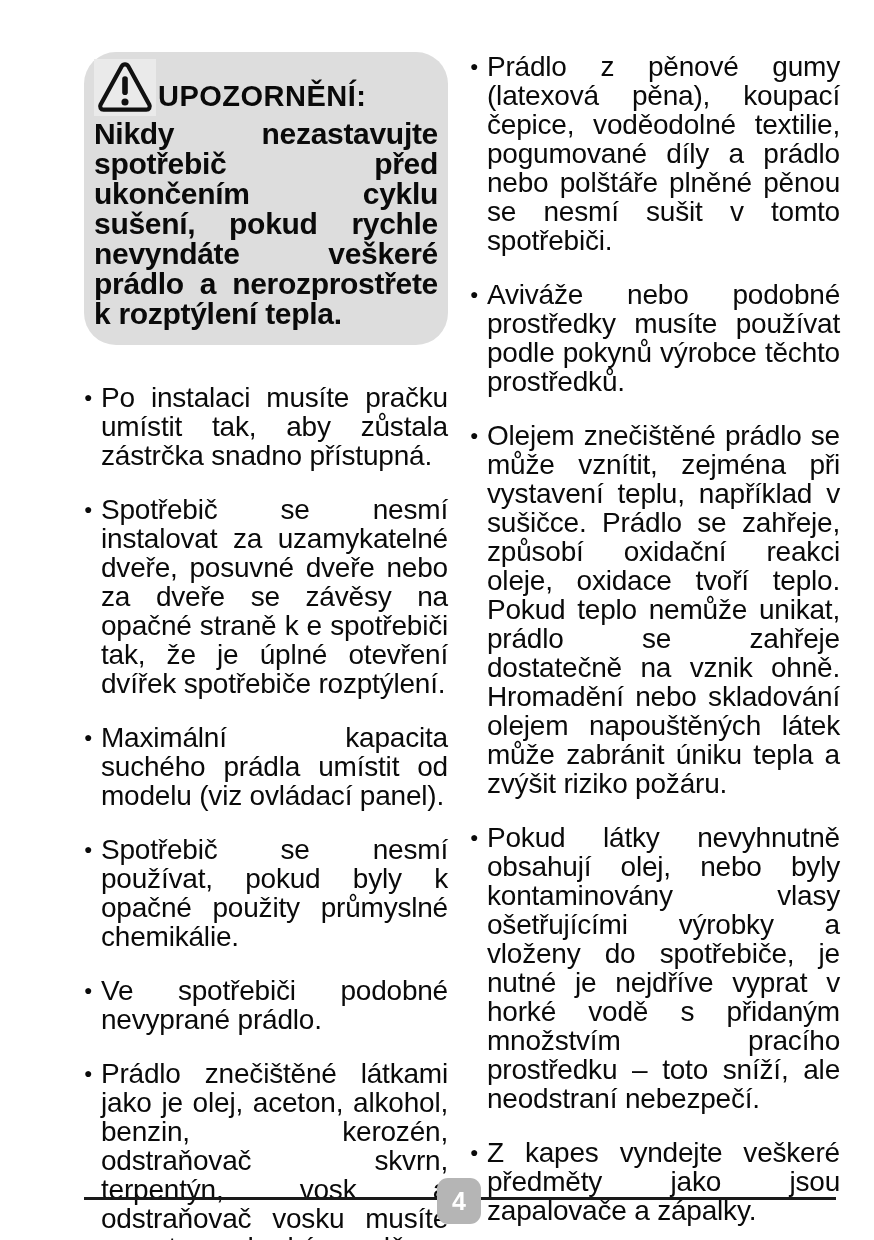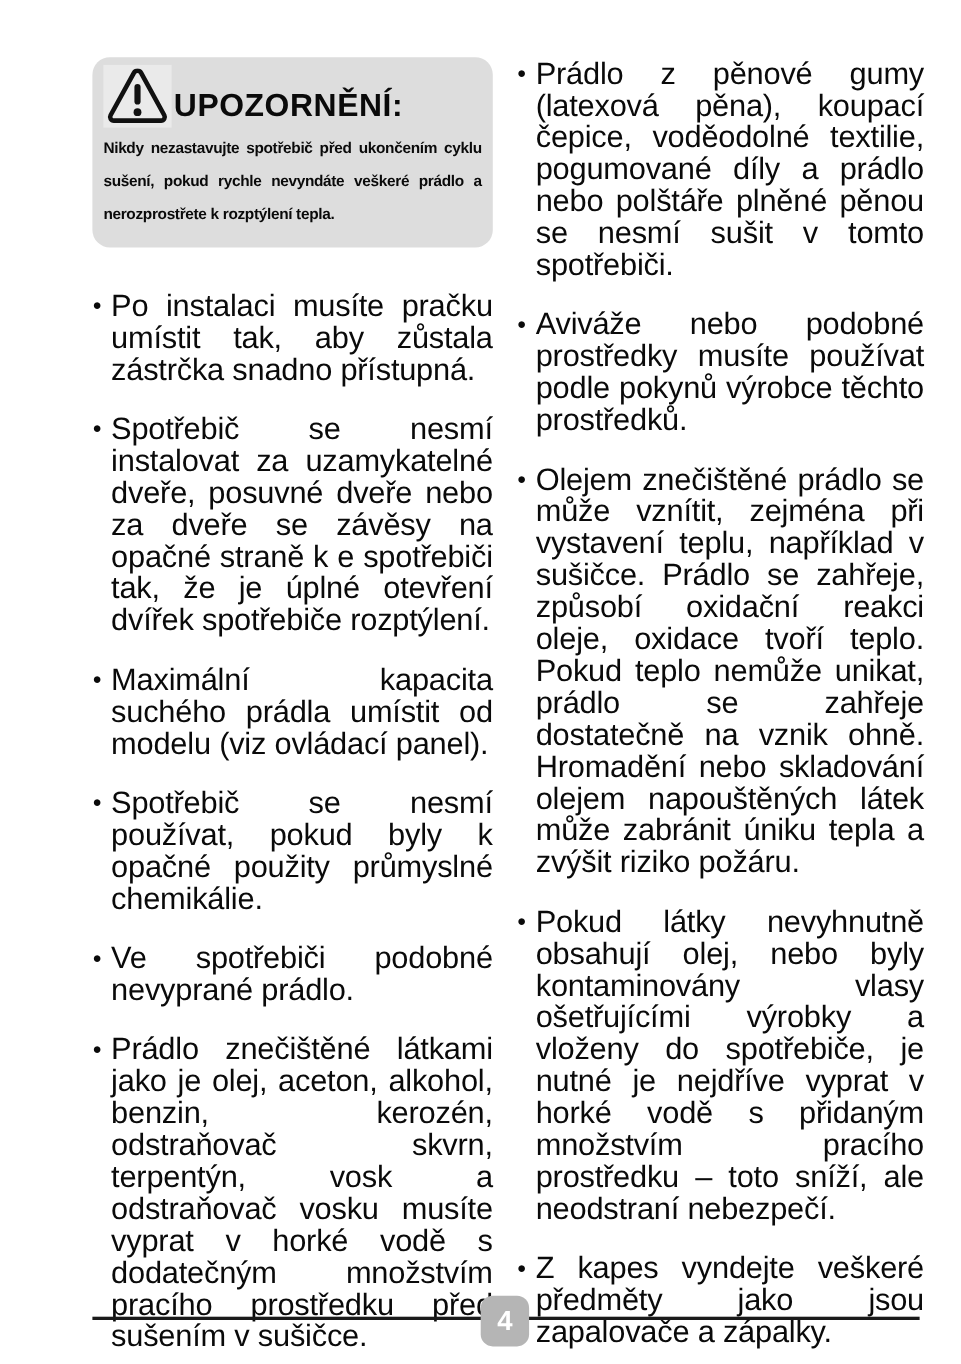--- a/index.html
+++ b/index.html
@@ -19,21 +19,21 @@
     right: 34px;
     display: flex;
     gap: 22px;
   }
   .col { flex: none; }
   .col-left  { width: 364px; }
   .col-right { width: 370px; }
 
   
   .warning-box {
-    border-radius: 16px;
+    border-radius: 32px;
     padding: 7px 10px 16px 10px;
     margin-bottom: 38px;
     box-sizing: border-box;
   }
   .warning-head {
     display: flex;
     align-items: flex-end;
     margin-bottom: 3px;
   }
   .warning-icon-wrap {
@@ -46,21 +46,21 @@
   }
   .warning-title {
     font-size: 29px;
     font-weight: 700;
     letter-spacing: 0.5px;
     padding-bottom: 3px;
     padding-left: 2px;
     white-space: nowrap;
   }
   .warning-text {
-    font-size: 14px;
+    font-size: 30px;
     font-weight: 700;
     line-height: 30px;
     text-align: justify;
     letter-spacing: -0.3px;
   }
 
   
   .bullet-list { list-style: none; margin: 0; padding: 0; }
   .bullet-list li {
     display: flex;

